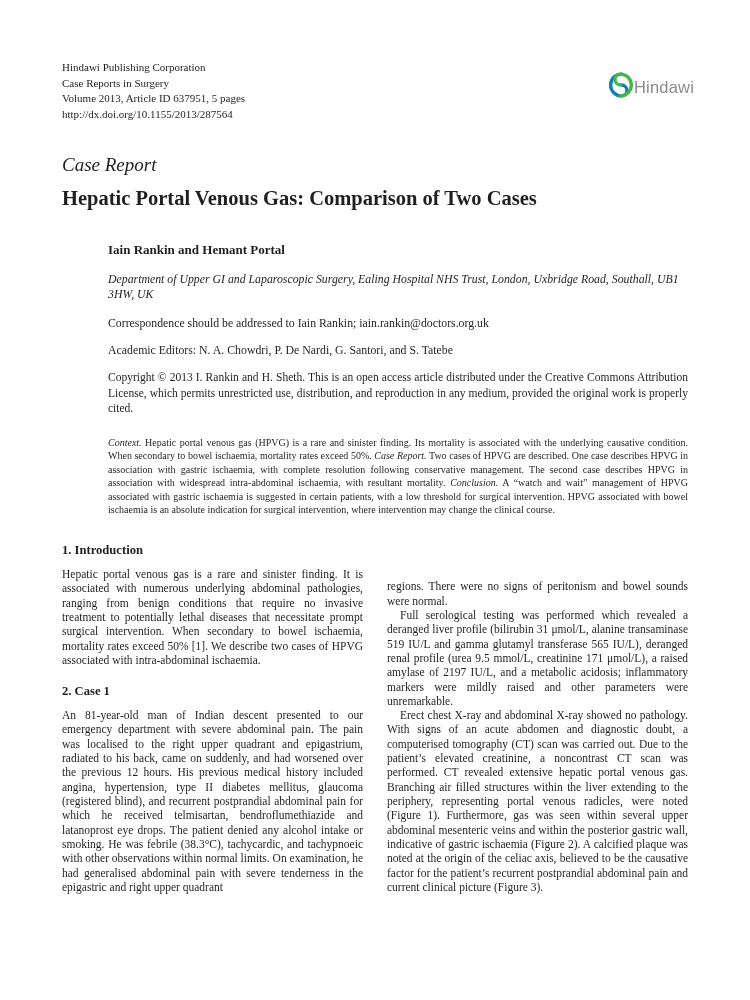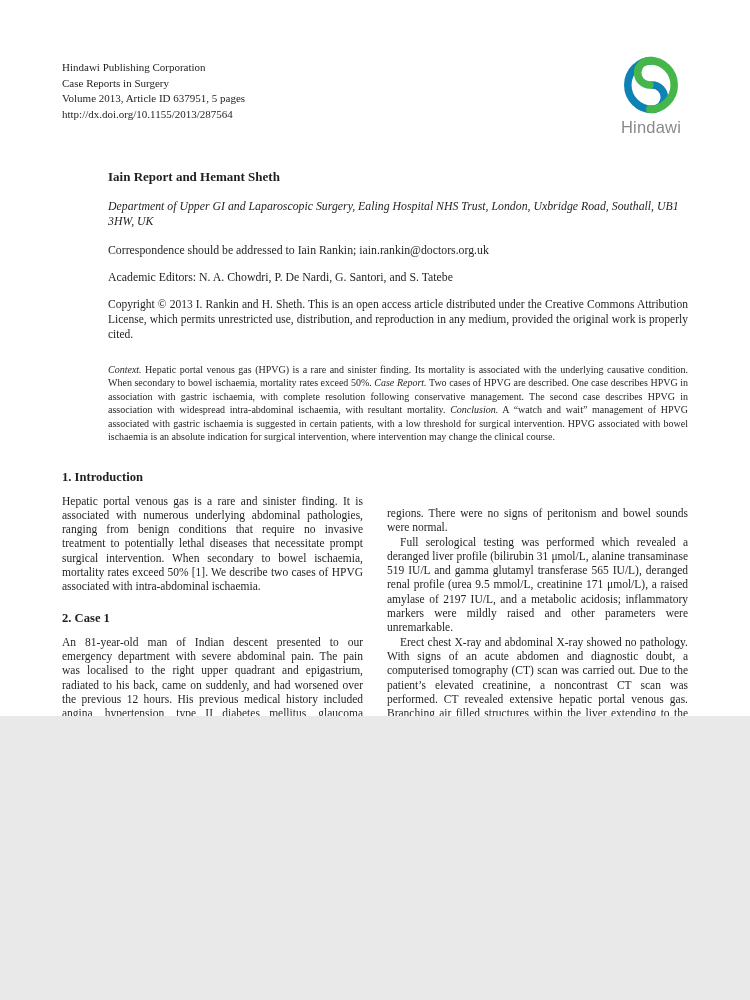--- a/index.html
+++ b/index.html
@@ -1,30 +1,30 @@
 <!DOCTYPE html>
 <html lang="en"><head>
 <meta charset="utf-8">
 <style>
   html,body{margin:0;padding:0;background:#e9e9e9;}
   .page{
     position:relative;
-    width:750px;height:716px;
+    width:750px;height:1000px;
     margin:0 auto;
     background:#ffffff;
     box-sizing:border-box;
     padding:60px 62px 0 62px;
     overflow:hidden;
     font-family:"Liberation Serif","DejaVu Serif",serif;
     color:#1f1f1f;
   }
   
   .masthead{display:flex;justify-content:space-between;align-items:flex-start;}
   .pub-info{font-size:11px;line-height:1.42;}
-  .logo-block{width:86px;display:flex;flex-direction:column;align-items:center;margin-top:-4px;margin-right:-6px;}
+  .logo-block{width:86px;display:flex;flex-direction:row;align-items:center;margin-top:-4px;margin-right:-6px;}
   .logo-block svg{display:block;}
   .wordmark{font-family:"Liberation Sans","DejaVu Sans",sans-serif;font-size:16.5px;color:#8a8a8a;margin-top:4px;letter-spacing:.2px;}
   
   .title-block{margin-top:32px;}
   .article-type{font-style:italic;font-size:19px;}
   .article-title{font-weight:bold;font-size:20.5px;margin-top:11px;}
   
   .frontmatter{margin-left:46px;margin-top:32px;}
   .authors{font-weight:bold;font-size:13px;}
   .affiliation{font-style:italic;font-size:11.8px;margin-top:14px;}
@@ -56,23 +56,27 @@
     </div>
     <div class="logo-block">
       <svg viewBox="0 0 100 100" width="58" height="58" aria-hidden="true">
         <path d="M52 8 A42 42 0 0 0 52 92 A21 21 0 0 0 52 50" fill="none" stroke-width="13" stroke-linecap="round" stroke="#0E82B4"></path>
         <path d="M48 92 A42 42 0 0 0 48 8 A21 21 0 0 0 48 50" fill="none" stroke-width="13" stroke-linecap="round" stroke="#45B649"></path>
       </svg>
       <div class="wordmark">Hindawi</div>
     </div>
   </div>
 
+  <div class="title-block">
+    <div class="article-type">Case Report</div>
+    <div class="article-title">Hepatic Portal Venous Gas: Comparison of Two Cases</div>
+  </div>
 
   <div class="frontmatter">
-    <div class="authors">Iain Report and Hemant Sheth</div>
+    <div class="authors">Iain Rankin and Hemant Portal</div>
     <div class="affiliation">Department of Upper GI and Laparoscopic Surgery, Ealing Hospital NHS Trust, London, Uxbridge Road, Southall, UB1 3HW, UK</div>
     <div class="fm-line"><span>Correspondence should be addressed to Iain Rankin; </span><span class="email-link">iain.rankin@doctors.org.uk</span></div>
     <div class="fm-line tight">Academic Editors: N. A. Chowdri, P. De Nardi, G. Santori, and S. Tatebe</div>
     <div class="copyright">Copyright © 2013 I. Rankin and H. Sheth. This is an open access article distributed under the Creative Commons Attribution License, which permits unrestricted use, distribution, and reproduction in any medium, provided the original work is properly cited.</div>
     <div class="abstract">
       <span class="it">Context.</span><span> Hepatic portal venous gas (HPVG) is a rare and sinister finding. Its mortality is associated with the underlying causative condition. When secondary to bowel ischaemia, mortality rates exceed 50%. </span><span class="it">Case Report.</span><span> Two cases of HPVG are described. One case describes HPVG in association with gastric ischaemia, with complete resolution following conservative management. The second case describes HPVG in association with widespread intra-abdominal ischaemia, with resultant mortality. </span><span class="it">Conclusion.</span><span> A “watch and wait” management of HPVG associated with gastric ischaemia is suggested in certain patients, with a low threshold for surgical intervention. HPVG associated with bowel ischaemia is an absolute indication for surgical intervention, where intervention may change the clinical course.</span>
     </div>
   </div>
 
   <div class="body-cols">

